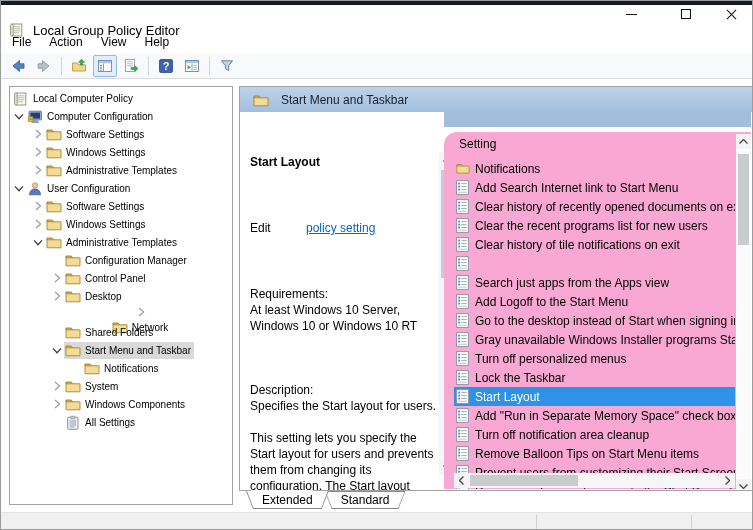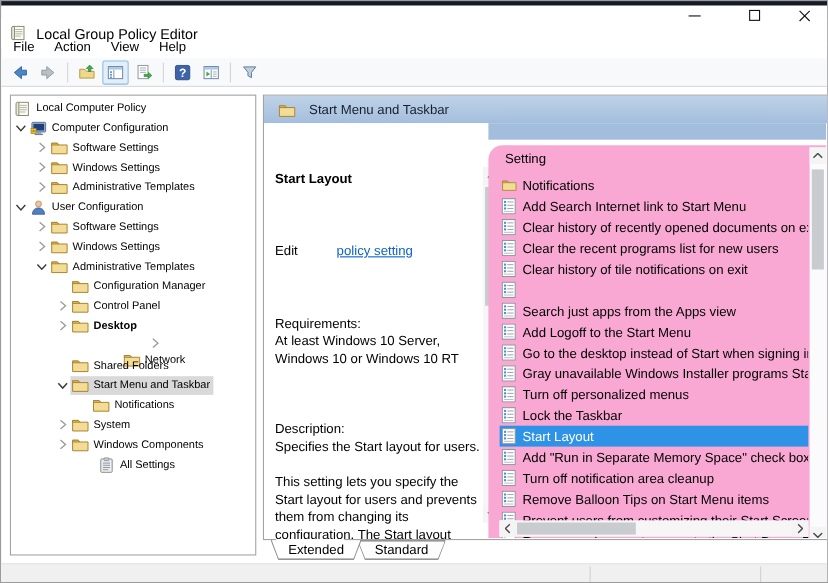--- a/index.html
+++ b/index.html
@@ -386,21 +386,21 @@
         <span class="node">
           <span class="t-icon">
             <svg width="16" height="14" viewBox="0 0 16 14">
               <path d="M1 3.2 h5.2 l1.4 1.6 H15 v8 H1 Z" fill="#f3dc95" stroke="#a98430" stroke-width="0.9"></path>
               <path d="M1 3.2 h5.2 l1.4 1.6 H1 Z" fill="#e4c468" stroke="#a98430" stroke-width="0.9"></path>
             </svg>
           </span>
           <span class="t-label">Control Panel</span>
         </span>
       </div>
-      <div class="tree-row" style="padding-left: 40px; font-weight: bold;">
+      <div class="tree-row" style="padding-left: 40px;">
         <span class="expander">
           <svg width="7" height="10" viewBox="0 0 7 10">
             <polyline points="1,1 5.6,5 1,9" fill="none" stroke="#9a9a9a" stroke-width="1.2"></polyline>
           </svg>
         </span>
         <span class="node">
           <span class="t-icon">
             <svg width="16" height="14" viewBox="0 0 16 14">
               <path d="M1 3.2 h5.2 l1.4 1.6 H15 v8 H1 Z" fill="#f3dc95" stroke="#a98430" stroke-width="0.9"></path>
               <path d="M1 3.2 h5.2 l1.4 1.6 H1 Z" fill="#e4c468" stroke="#a98430" stroke-width="0.9"></path>
@@ -490,21 +490,21 @@
         <span class="node">
           <span class="t-icon">
             <svg width="16" height="14" viewBox="0 0 16 14">
               <path d="M1 3.2 h5.2 l1.4 1.6 H15 v8 H1 Z" fill="#f3dc95" stroke="#a98430" stroke-width="0.9"></path>
               <path d="M1 3.2 h5.2 l1.4 1.6 H1 Z" fill="#e4c468" stroke="#a98430" stroke-width="0.9"></path>
             </svg>
           </span>
           <span class="t-label">Windows Components</span>
         </span>
       </div>
-      <div class="tree-row" style="padding-left: 40px; gap: 24px;">
+      <div class="tree-row" style="padding-left: 40px;">
         <span class="expander"></span>
         <span class="node">
           <span class="t-icon">
             <svg width="16" height="16" viewBox="0 0 16 16">
               <rect x="2.6" y="2.2" width="10.4" height="12.2" rx="1" fill="#ececec" stroke="#8f8f8f" stroke-width="0.9"></rect>
               <rect x="5.6" y="1.2" width="4.4" height="2.6" rx="0.6" fill="#cacaca" stroke="#8f8f8f" stroke-width="0.7"></rect>
               <line x1="4.6" y1="6" x2="11" y2="6" stroke="#7a9cc4" stroke-width="0.9"></line>
               <line x1="4.6" y1="8" x2="11" y2="8" stroke="#9a9a9a" stroke-width="0.9"></line>
               <line x1="4.6" y1="10" x2="11" y2="10" stroke="#7a9cc4" stroke-width="0.9"></line>
               <line x1="4.6" y1="12" x2="9.4" y2="12" stroke="#9a9a9a" stroke-width="0.9"></line>

